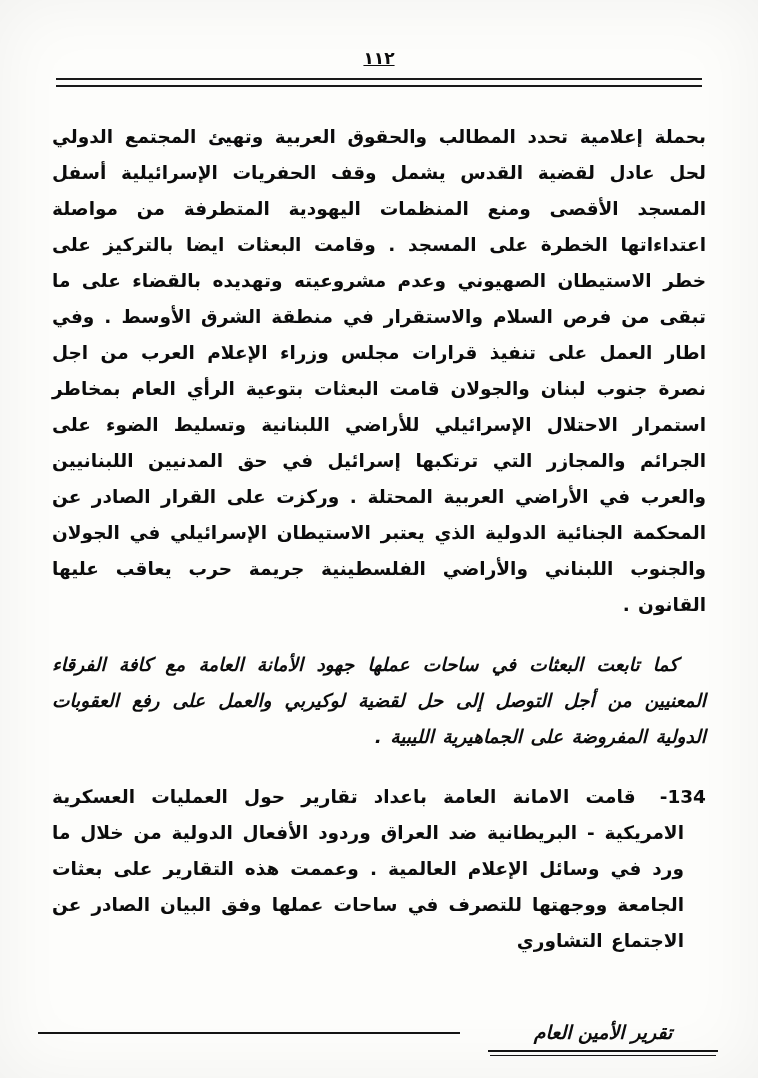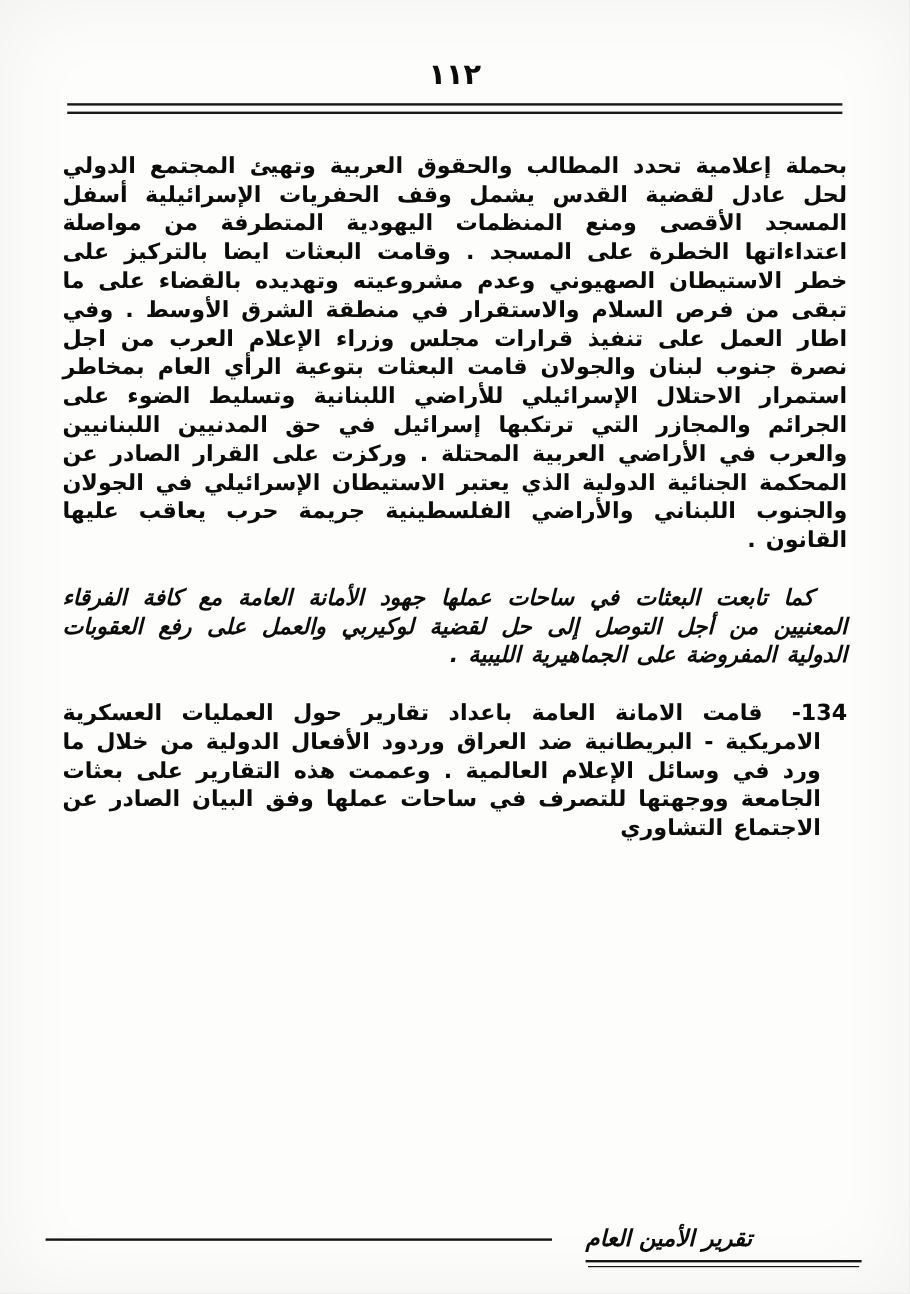--- a/index.html
+++ b/index.html
@@ -15,35 +15,36 @@
     background: #fdfdfb;
     color: #0c0c0c;
     font-family: "DejaVu Sans", sans-serif;
     overflow: hidden;
     direction: rtl;
     box-shadow: inset 0 0 70px rgba(0,0,0,0.05);
   }
   .page-number {
     margin-top: 48px;
     text-align: center;
-    font-size: 24px;
+    font-size: 17px;
     font-weight: 700;
     letter-spacing: 3px;
+    text-decoration: underline;
   }
   .header-rule {
     margin: 10px 56px 0 56px;
     height: 5px;
     border-top: 2px solid #1a1a1a;
     border-bottom: 2px solid #1a1a1a;
   }
   .body-text {
     margin: 32px 52px 0 52px;
     font-size: 18.5px;
     font-weight: 700;
-    line-height: 24px;
+    line-height: 36px;
     text-align: justify;
     word-spacing: 2px;
   }
   .para {
     margin: 0 0 24px 0;
   }
   .para.indent-first {
     text-indent: 28px;
     font-style: italic;
   }
@@ -65,20 +66,21 @@
     align-items: center;
   }
   .footer-rule {
     flex: 1;
     border-top: 2.5px solid #141414;
     margin-right: 28px;
     margin-bottom: 8px;
   }
   .signature {
     width: 230px;
+    text-align: center;
     font-size: 19px;
     font-weight: 700;
     font-style: italic;
     padding-bottom: 7px;
     border-bottom: 2px solid #141414;
     position: relative;
   }
   .signature::after {
     content: "";
     position: absolute;

